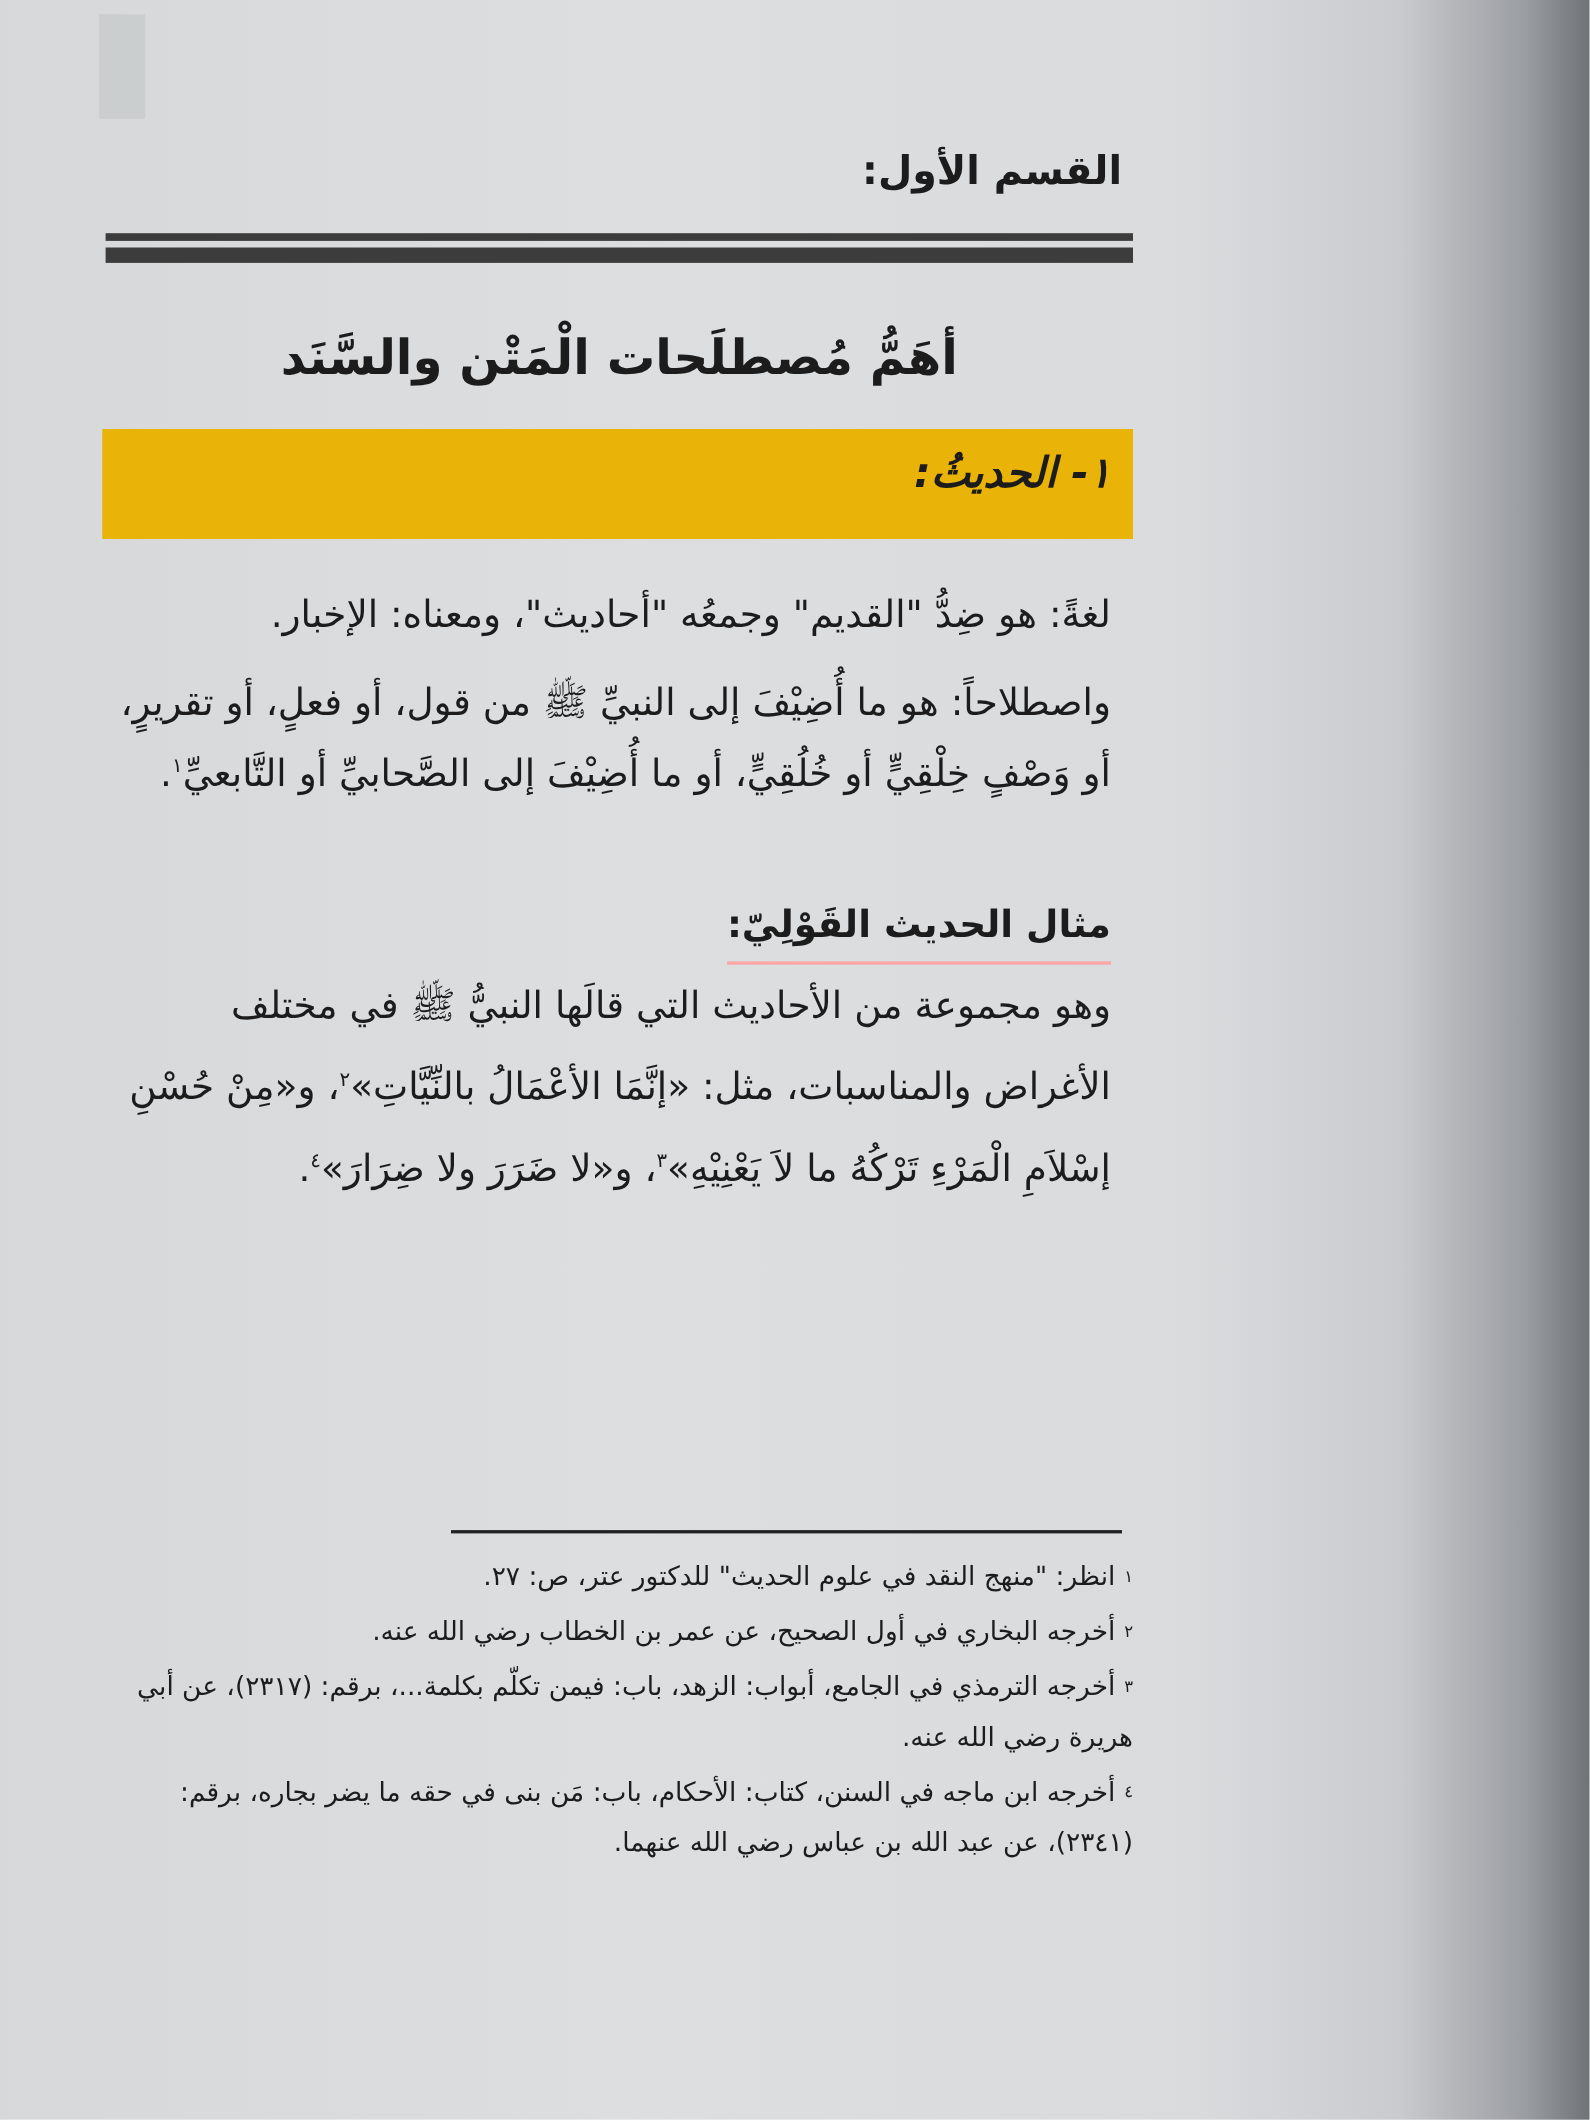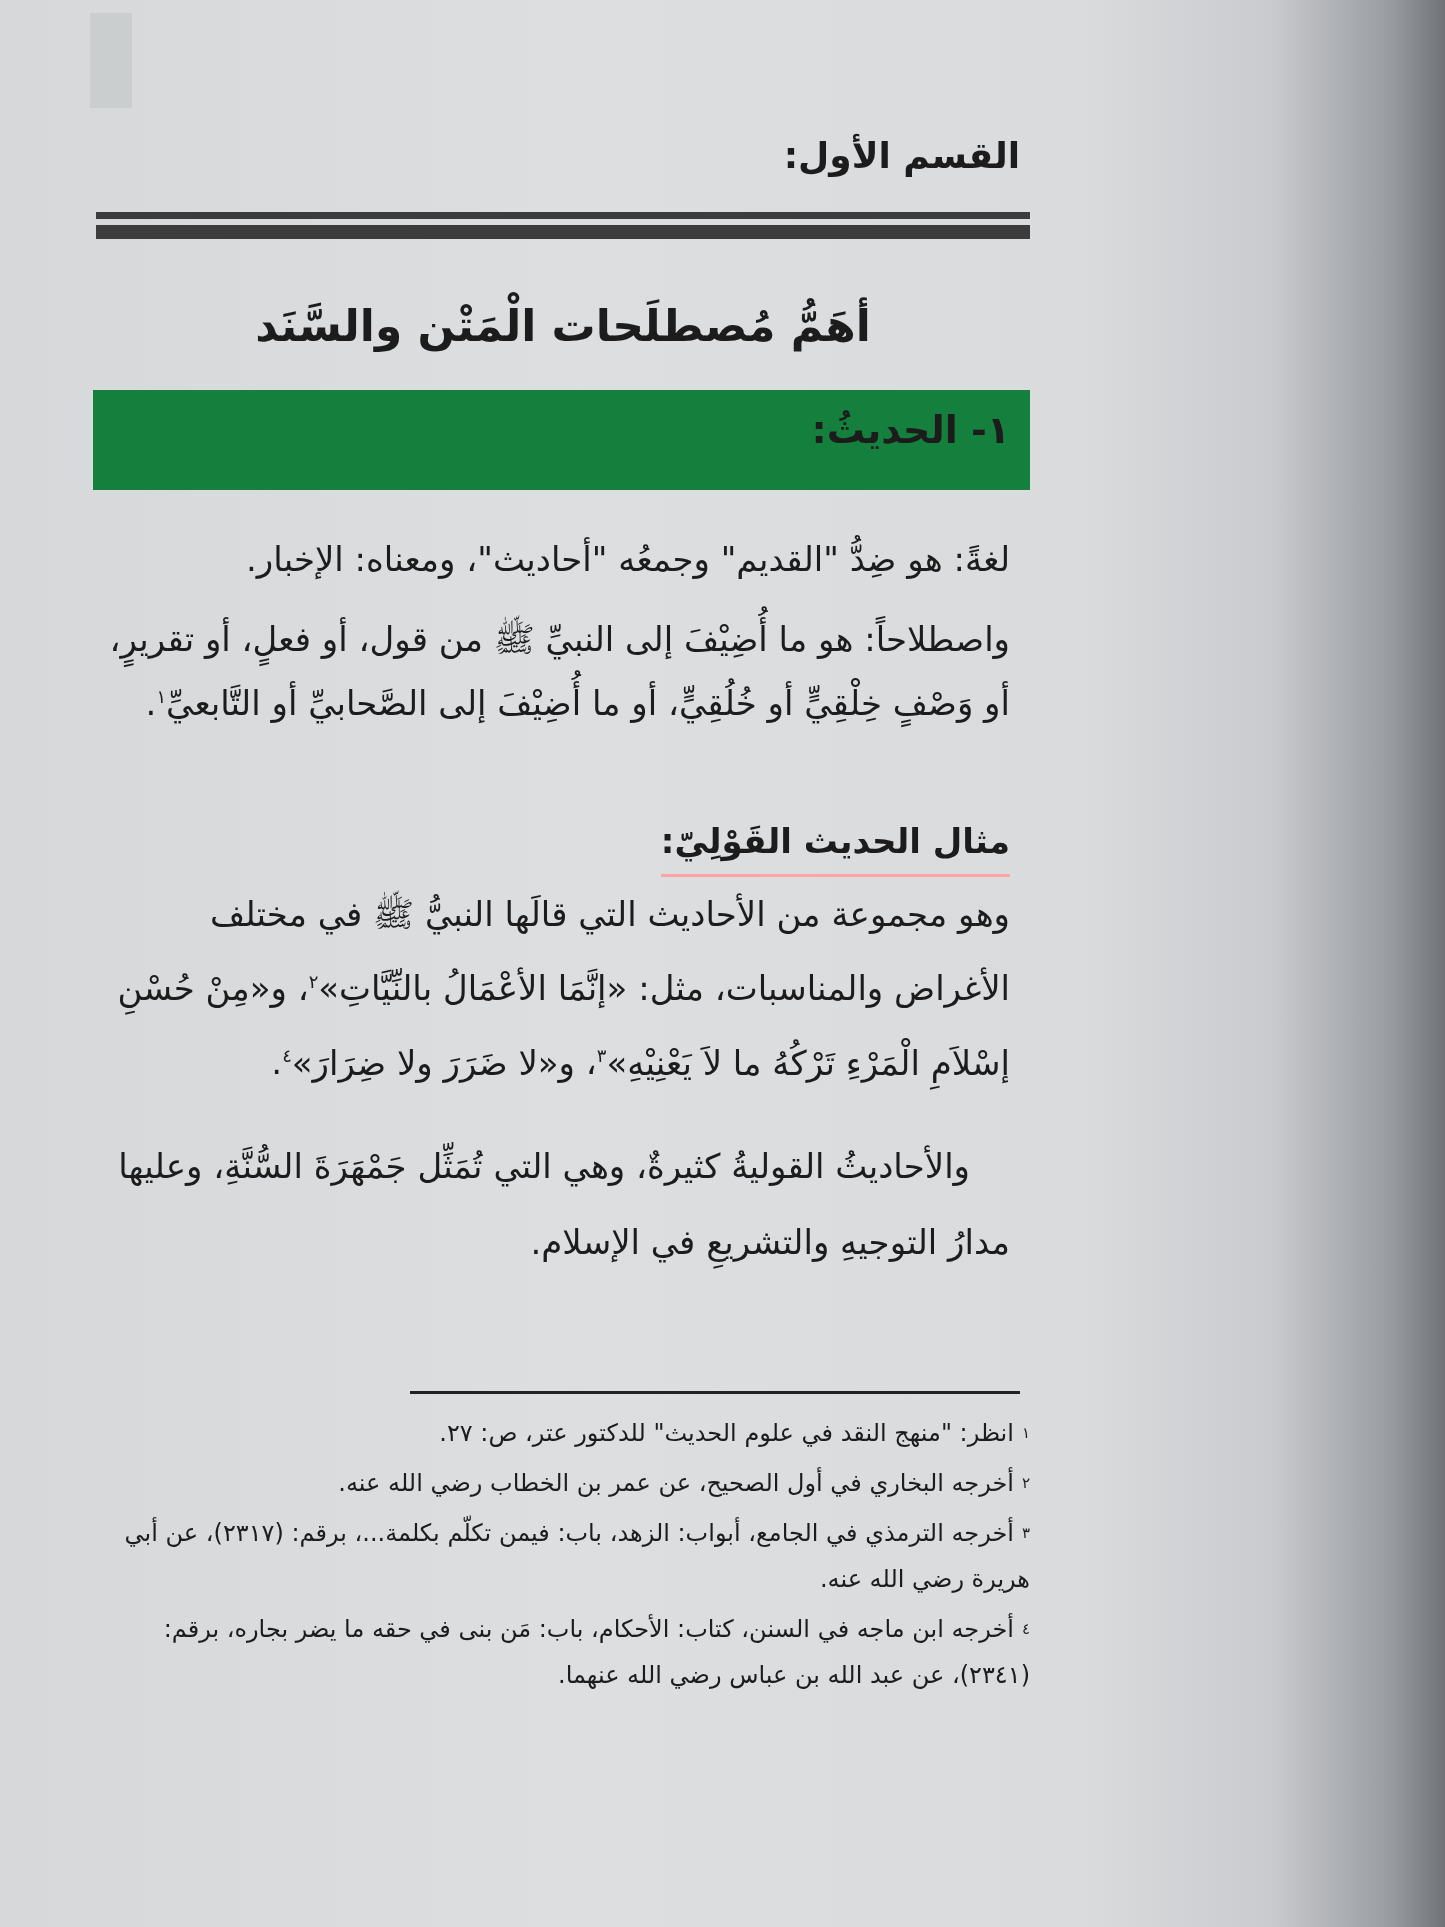--- a/index.html
+++ b/index.html
@@ -22,21 +22,22 @@
   }
   .rule-thin { position: absolute; left: 96px; right: 140px; top: 212px; height: 7px; background: #3c3c3c; }
   .rule-thick { position: absolute; left: 96px; right: 140px; top: 225px; height: 14px; background: #3c3c3c; }
   .chapter-title {
     position: absolute; left: 96px; right: 140px; top: 300px;
     text-align: center; font-size: 44px; font-weight: bold; direction: rtl;
     font-family: "DejaVu Sans", sans-serif;
   }
   .band {
     position: absolute; left: 93px; right: 140px; top: 390px; height: 100px;
-    background: #15803d;
+    background: #eab308;
+    font-style: italic;
   }
   .band-label {
     position: absolute; right: 20px; top: 18px;
     font-size: 38px; font-weight: bold; direction: rtl;
     font-family: "DejaVu Sans", sans-serif;
   }
   .body-text {
     position: absolute; left: 96px; right: 160px; direction: rtl; text-align: right;
     font-size: 34px; line-height: 58px;
     font-family: "DejaVu Sans", sans-serif;
@@ -88,21 +89,20 @@
     <span class="lbl">مثال الحديث القَوْلِيّ:</span>
   </div>
 
   <div class="body-text p4">
     <span>وهو مجموعة من الأحاديث التي قالَها النبيُّ ﷺ في مختلف الأغراض والمناسبات، مثل:</span>
     <span class="b">«إنَّمَا الأعْمَالُ بالنِّيَّاتِ»</span><sup>٢</sup>،
     <span class="b">و«مِنْ حُسْنِ إسْلاَمِ الْمَرْءِ تَرْكُهُ ما لاَ يَعْنِيْهِ»</span><sup>٣</sup>،
     <span class="b">و«لا ضَرَرَ ولا ضِرَارَ»</span><sup>٤</sup><span>.</span>
   </div>
 
-  <div class="body-text p5">والأحاديثُ القوليةُ كثيرةٌ، وهي التي تُمَثِّل جَمْهَرَةَ السُّنَّةِ، وعليها مدارُ التوجيهِ والتشريعِ في الإسلام.</div>
 
   <div class="fn-rule"></div>
 
   <div class="footnotes">
     <div class="fn">
       <span class="num">١</span><span>انظر: "منهج النقد في علوم الحديث" للدكتور عتر، ص: ٢٧.</span>
     </div>
     <div class="fn">
       <span class="num">٢</span><span>أخرجه البخاري في أول الصحيح، عن عمر بن الخطاب رضي الله عنه.</span>
     </div>

